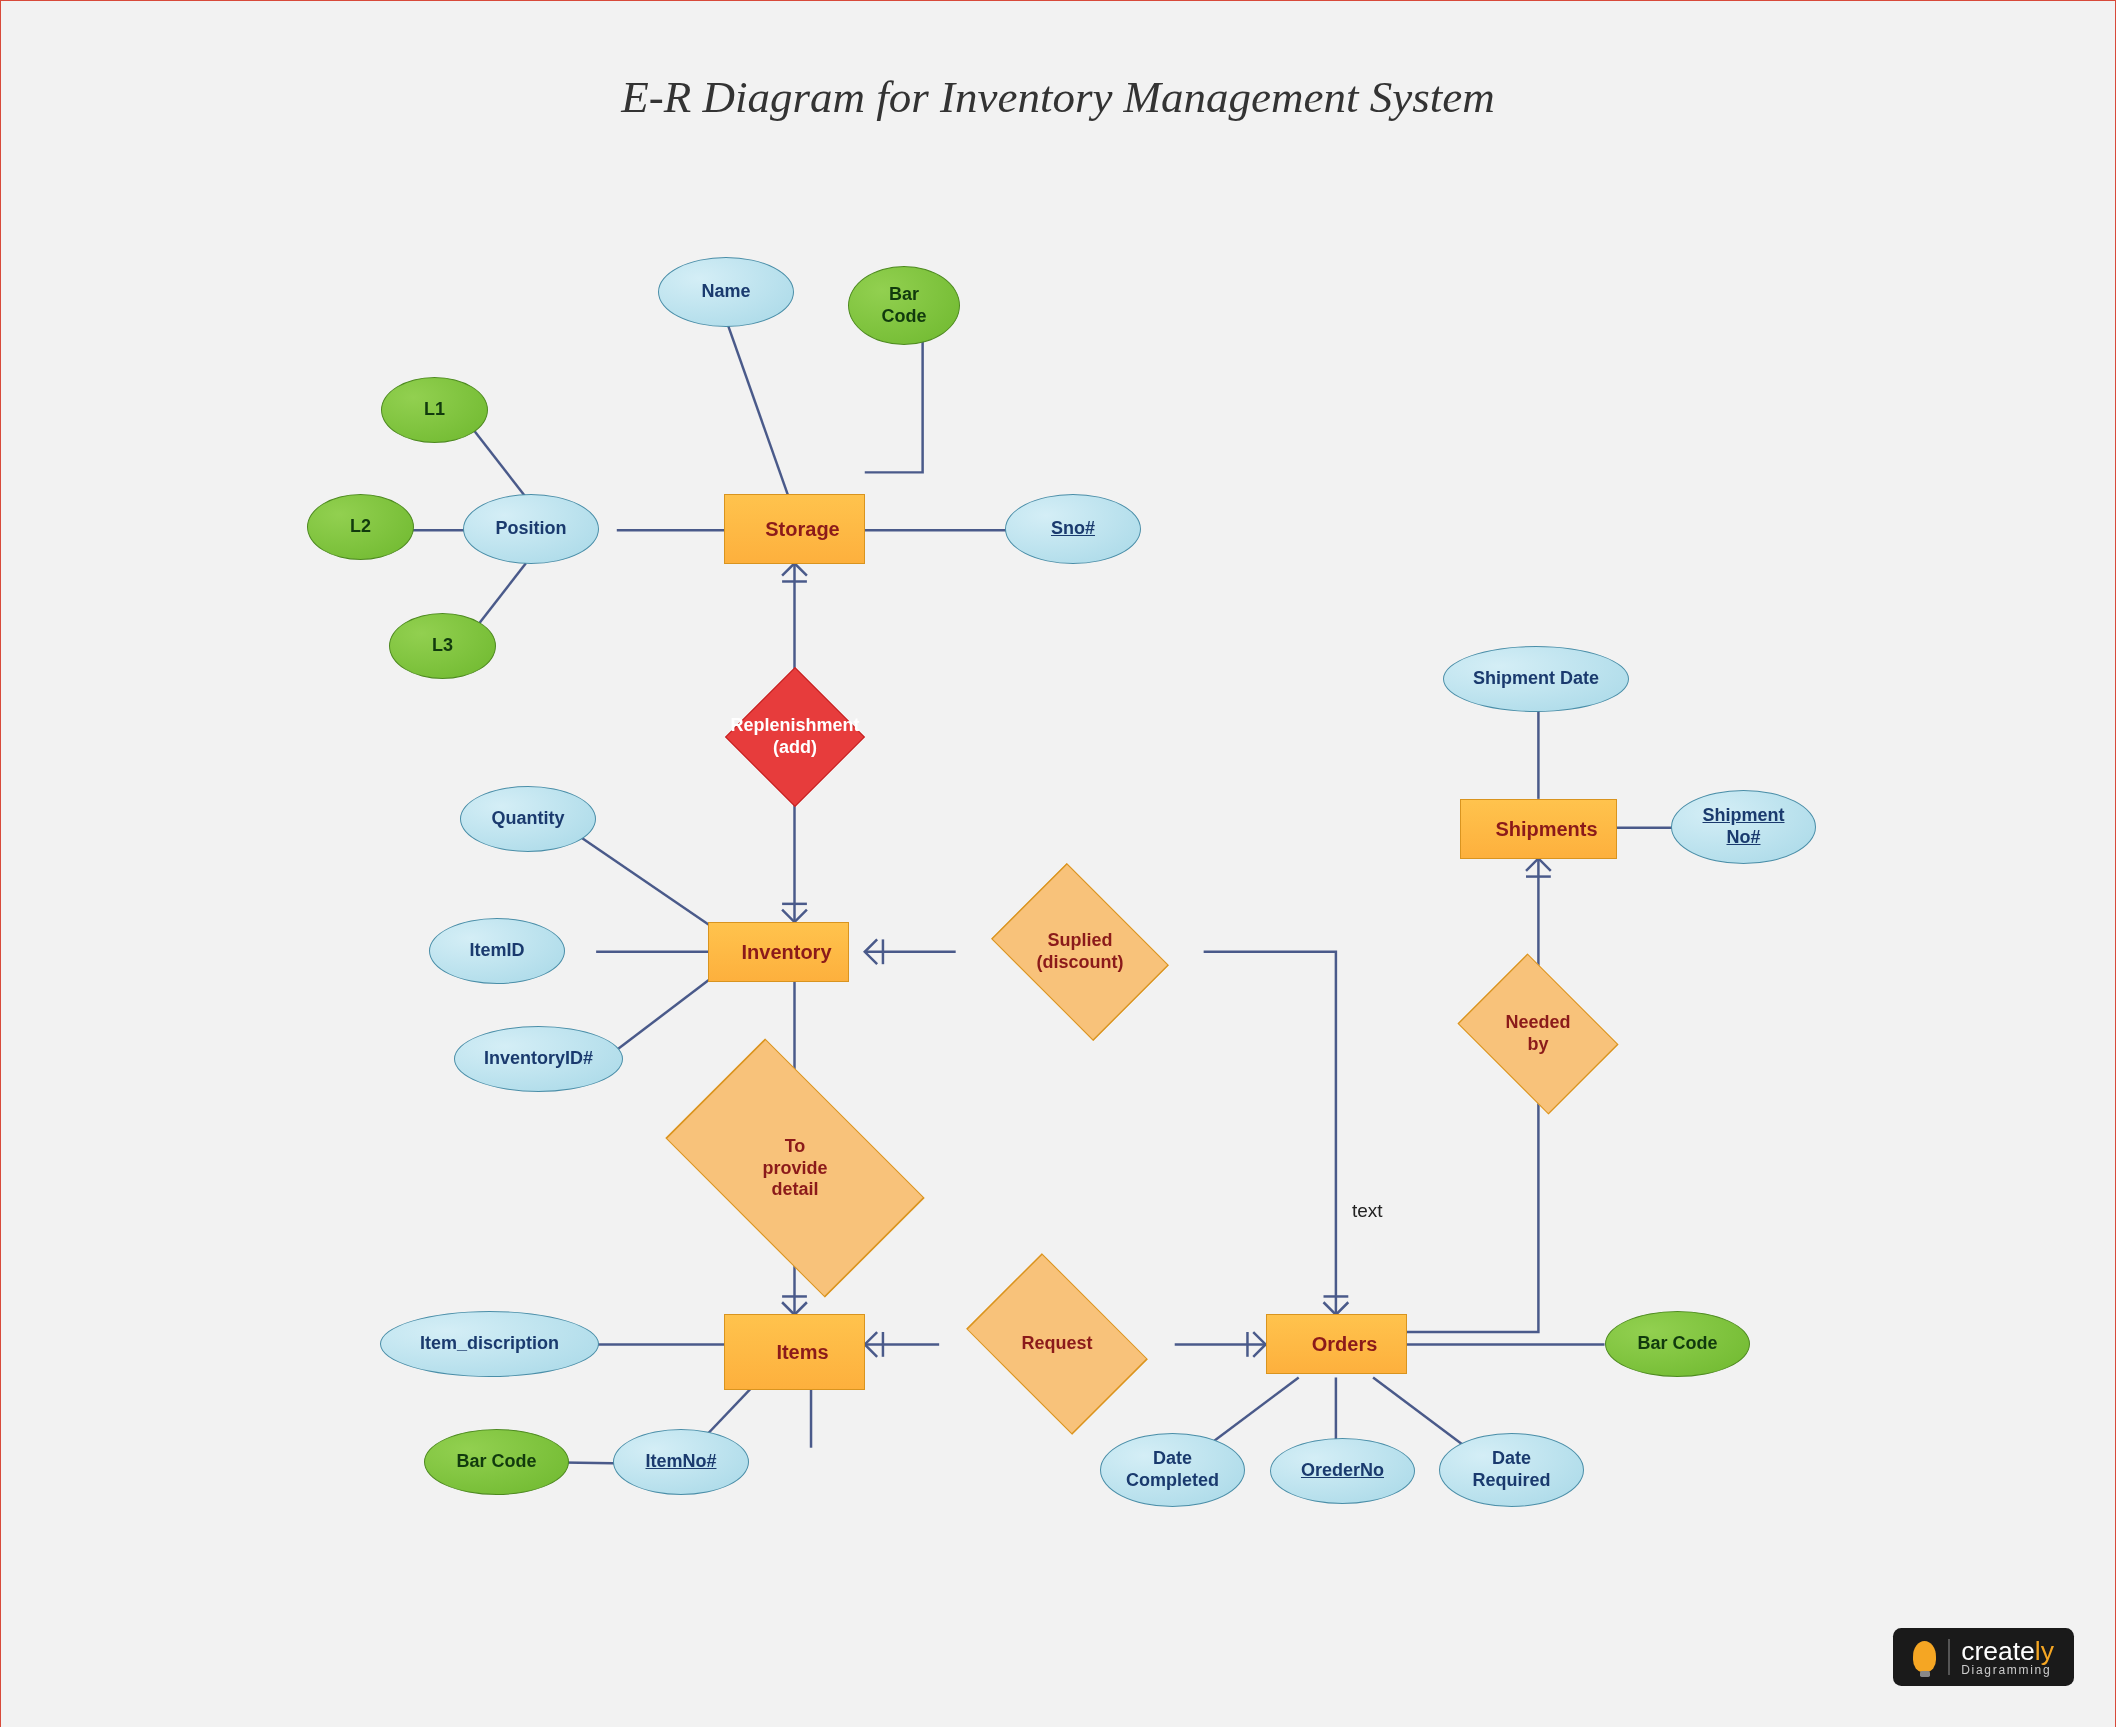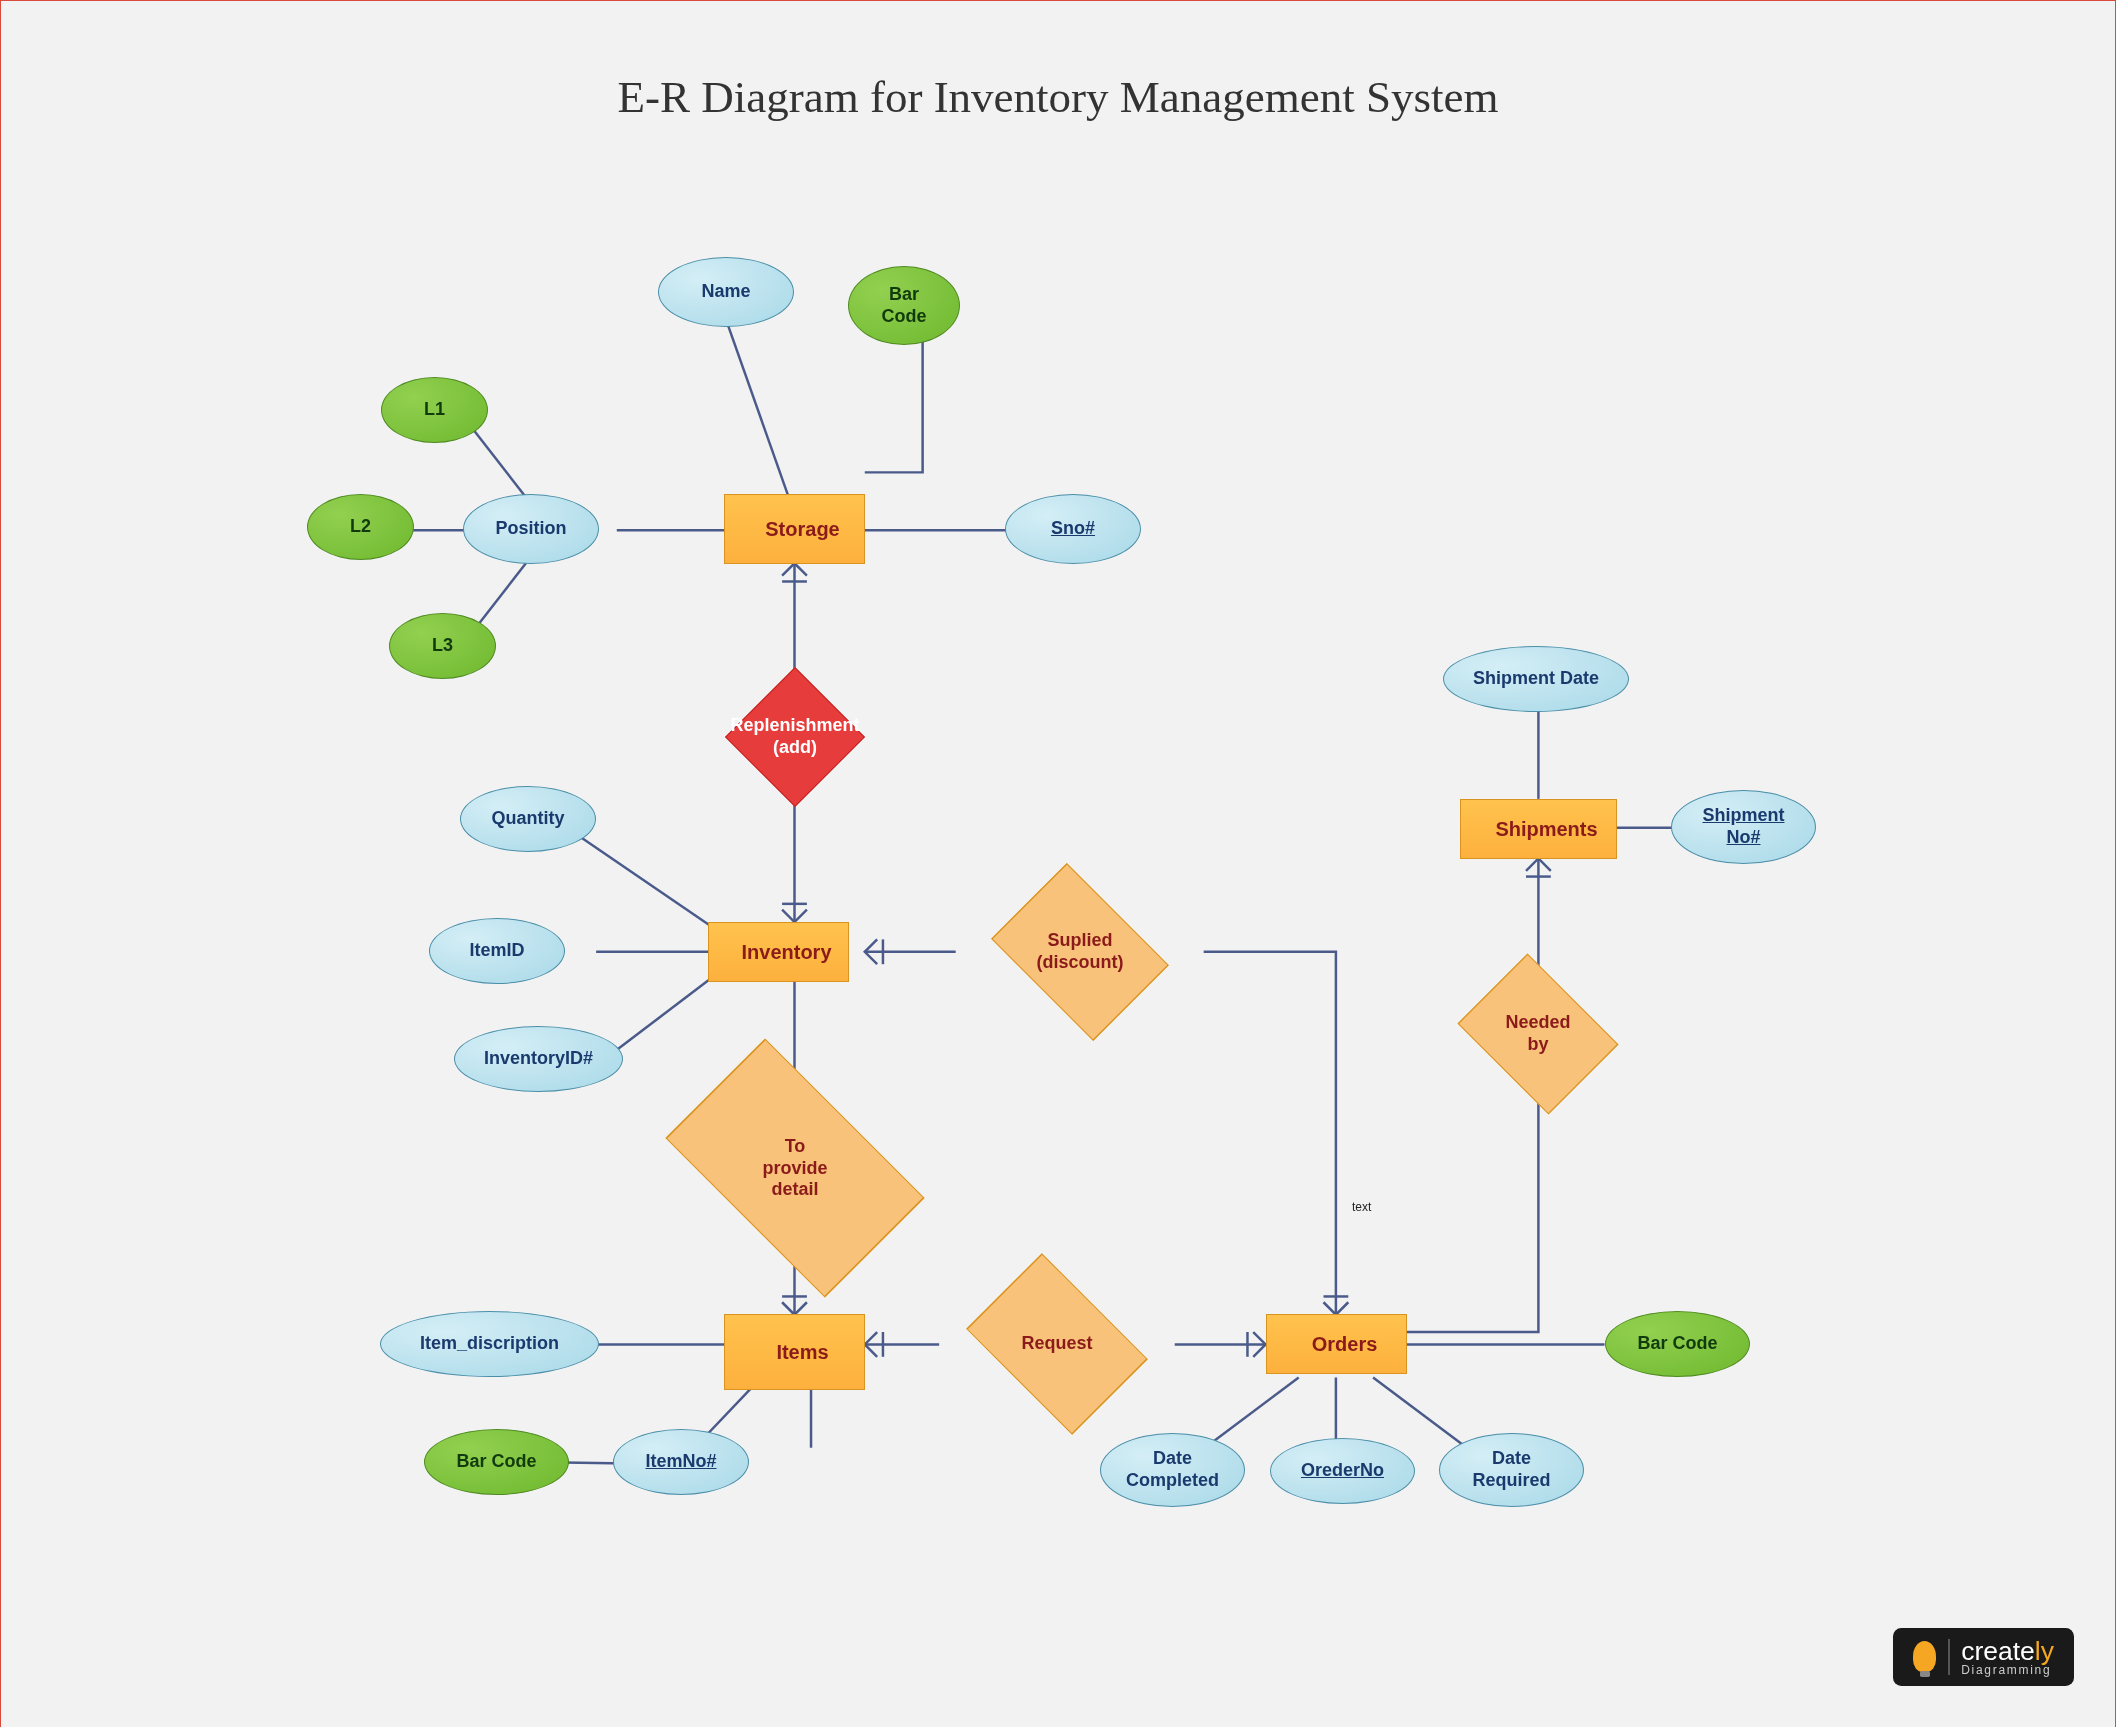--- a/index.html
+++ b/index.html
@@ -21,20 +21,21 @@
       position: absolute;
       left: 33px; top: 33px;
       right: 33px; bottom: 33px;
       background: #f2f2f2;
     }
     .title {
       position: absolute;
       top: 70px;
       left: 0; right: 0;
       text-align: center;
+      font-style: italic;
       font-weight: 500;
       font-size: 45px;
       color: #333;
       font-family: Georgia, 'Times New Roman', serif;
     }
     .entity {
       position: absolute;
       background: linear-gradient(to bottom, #ffc34d 0%, #fdb03d 100%);
       border: 1.7px solid #d9941f;
       display: flex;
@@ -98,21 +99,21 @@
       width: 2116px; height: 1728px;
       pointer-events: none;
     }
     svg.lines line, svg.lines path, svg.lines polyline {
       stroke: #4a5a8a;
       stroke-width: 3;
       fill: none;
     }
     .text-note {
       position: absolute;
-      font-size: 12px;
+      font-size: 19px;
       color: #222;
     }
     .creately-badge {
       position: absolute;
       right: 41px;
       bottom: 41px;
       background: #1a1a1a;
       border-radius: 8.3px;
       padding: 10px 20px;
       display: flex;

